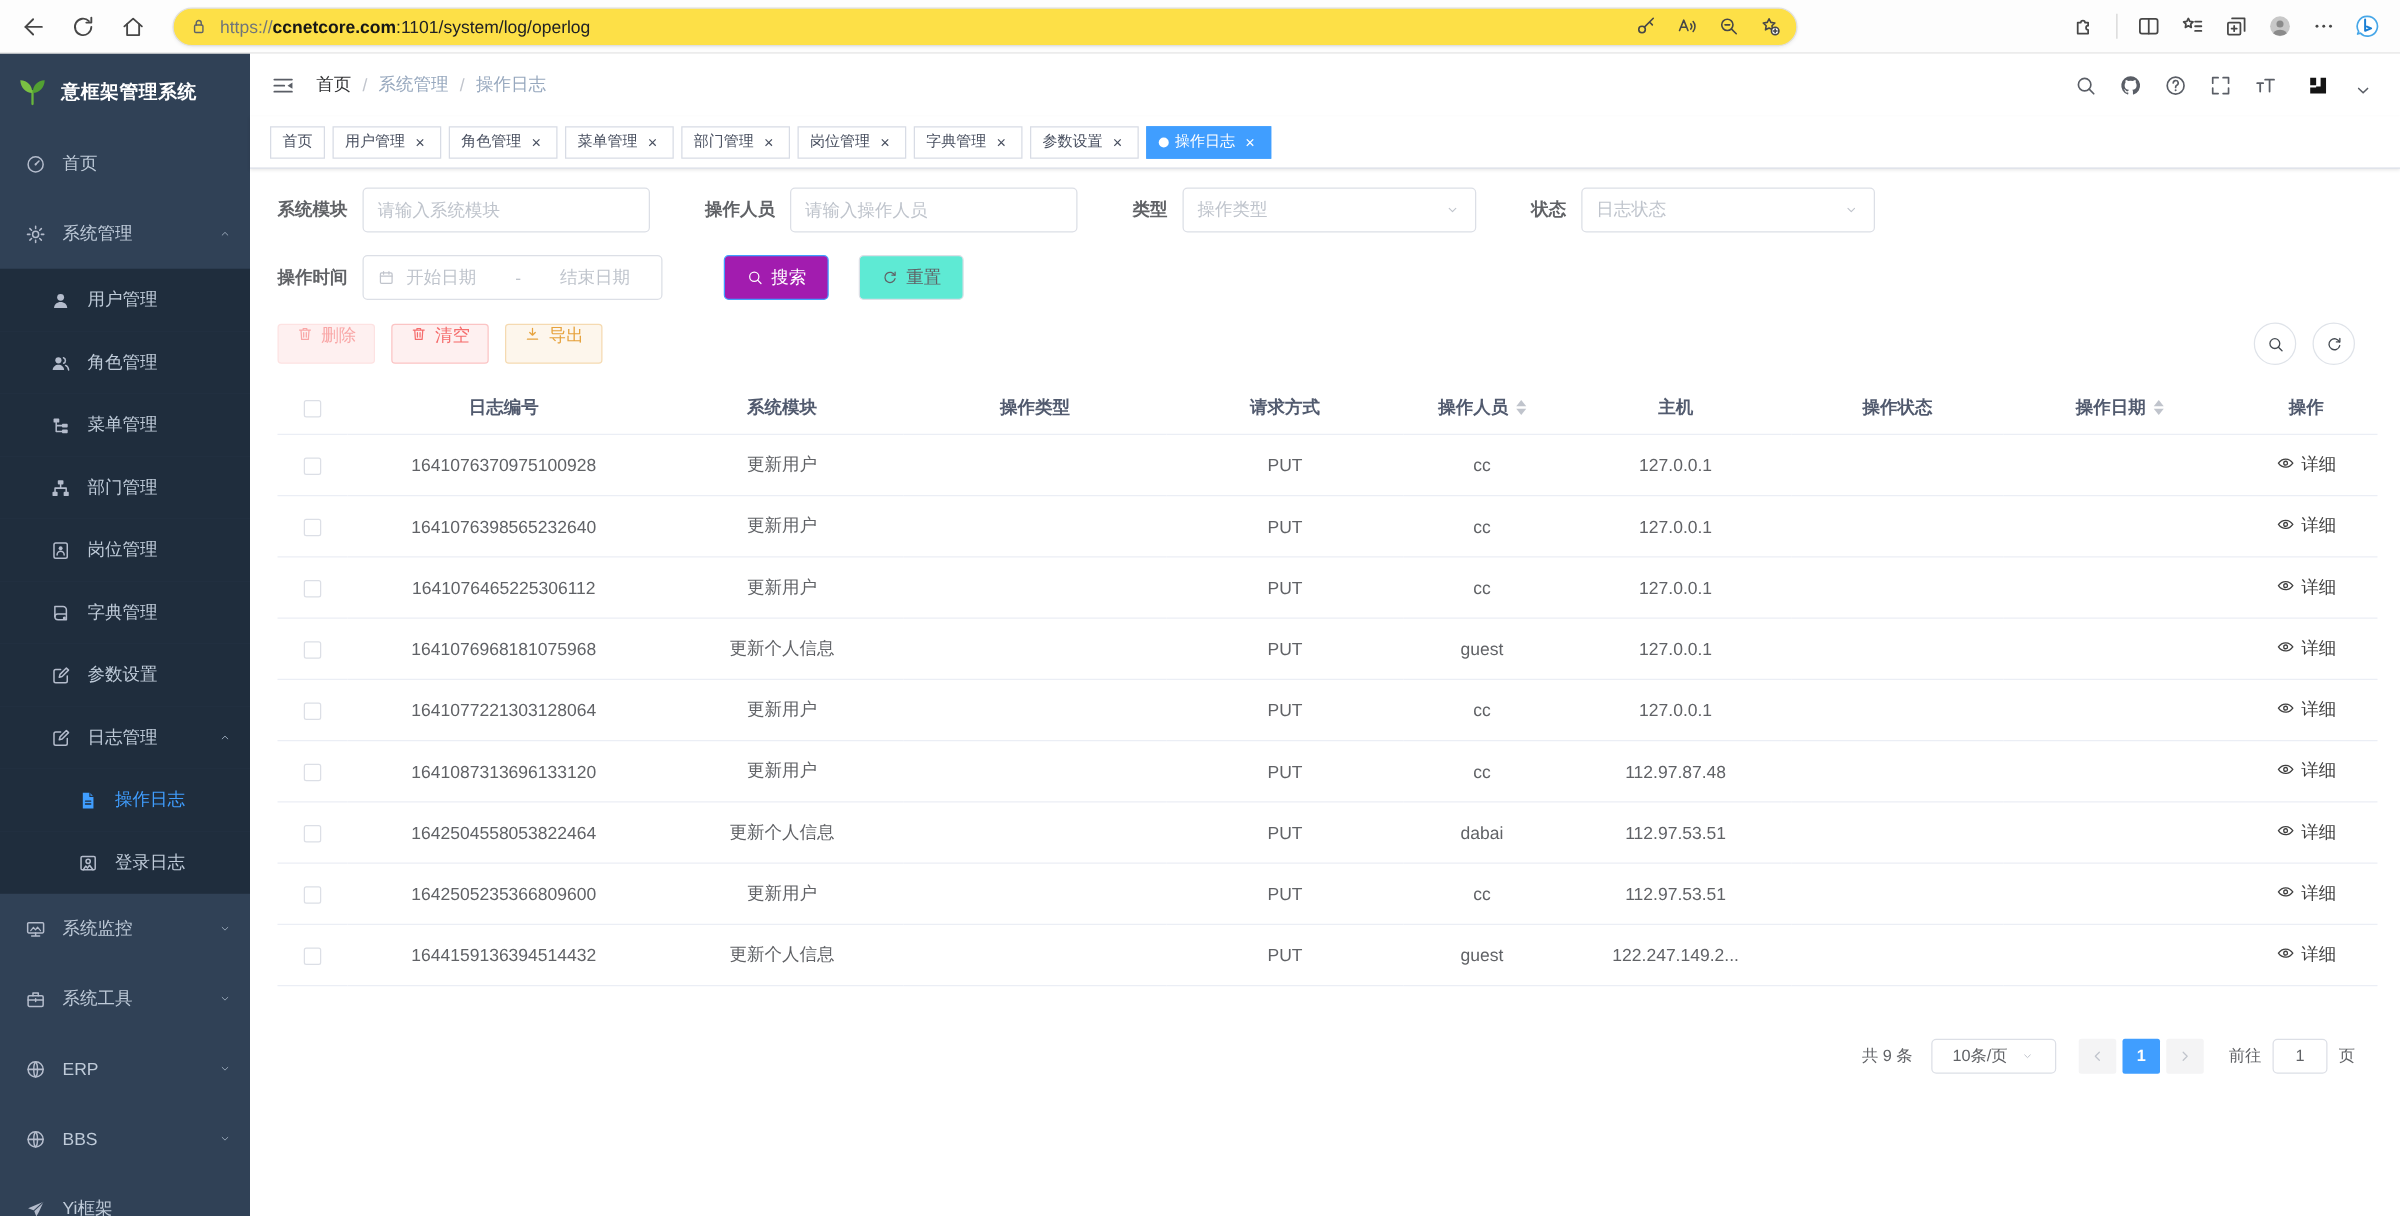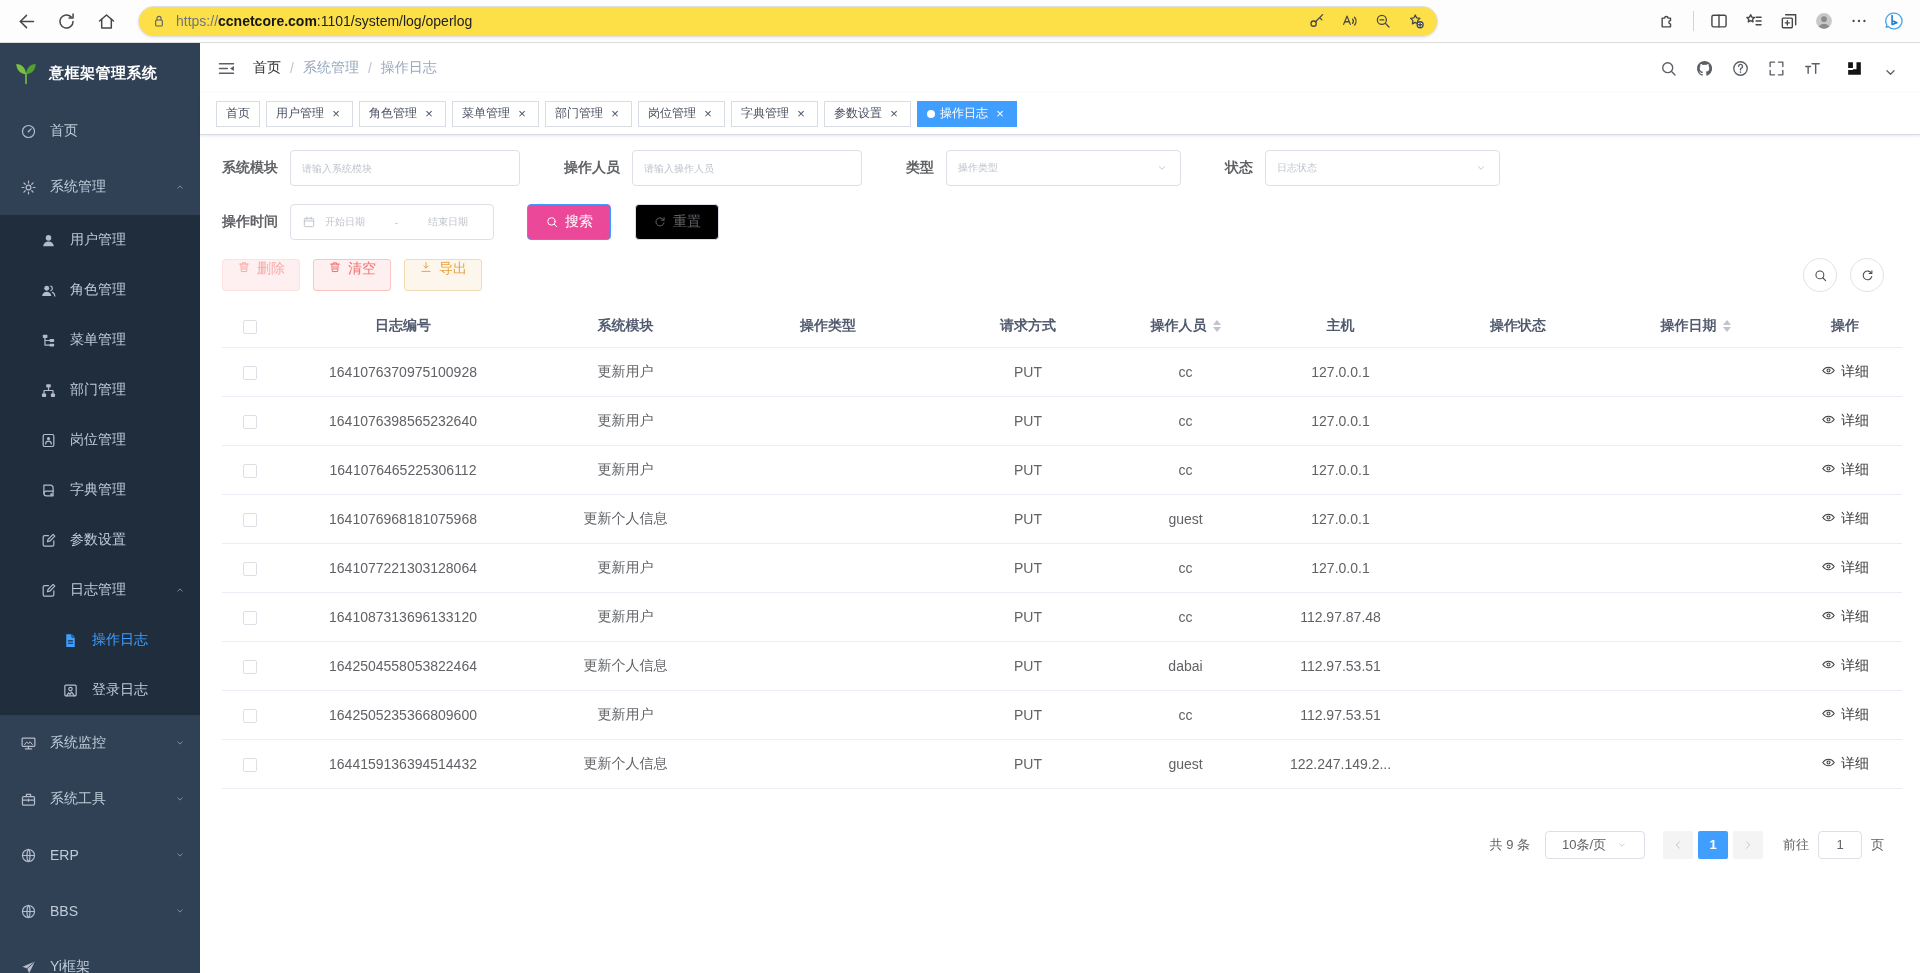--- a/index.html
+++ b/index.html
@@ -62,34 +62,34 @@
 .tag .x{font-size:13px;line-height:13px;width:14px;height:14px;text-align:center;border-radius:50%;color:#495060}
 .tag.active{background:#409eff;border-color:#409eff;color:#fff}
 .tag.active .x{color:#fff}
 
 
 .content{flex:1;padding:15px 36px 0 22px}
 .frow{display:flex;align-items:center;margin-bottom:18px}
 .fitem{display:flex;align-items:center;margin-right:44px}
 .flabel{font-size:14px;font-weight:700;color:#606266;margin-right:12px;white-space:nowrap}
 .finput{height:36px;border:1px solid #dcdfe6;border-radius:4px;background:#fff;display:flex;align-items:center;
-  padding:0 11px;font-size:10px;color:#606266;width:230px}
+  padding:0 11px;font-size:14px;color:#606266;width:230px}
 .finput input{border:none;outline:none;width:100%;font:inherit;color:#606266;background:transparent}
 .finput input::placeholder{color:#bfc4cc}
 .fselect{width:235px;justify-content:space-between;cursor:pointer}
 .fselect .ph{color:#bfc4cc}
 .fselect .icon,.fdate .icon{width:14px;height:14px;color:#c0c4cc}
-.fdate{width:204px;gap:9px}
+.fdate{width:240px;gap:9px}
 .fdate .ph{color:#bfc4cc;white-space:nowrap}
 .fdate .sep{color:#bfc4cc;flex:1;text-align:center}
 
-.btn{height:36px;border-radius:4px;border:1px solid #dcdfe6;background:#000000;display:inline-flex;align-items:center;
+.btn{height:36px;border-radius:4px;border:1px solid #dcdfe6;background:#5eead4;display:inline-flex;align-items:center;
   gap:6px;padding:0 17px;font-size:14px;color:#606266;cursor:pointer}
 .btn .icon{width:14px;height:14px}
-.btn-primary{background:#ec4899;border-color:#409eff;color:#fff;margin-left:33px}
+.btn-primary{background:#a21caf;border-color:#409eff;color:#fff;margin-left:49px}
 .btn-plain{margin-left:24px}
 
 .ops{display:flex;align-items:center;margin:2px 0 13px}
 .opbtn{height:32px;border-radius:3px;display:inline-flex;align-items:flex-start;gap:6px;padding:0 14px;font-size:14px;border:1px solid;cursor:pointer}
 .opbtn .icon{width:14px;height:14px}
 .op-delete{background:#fef0f0;border-color:#fde2e2;color:#f9a7a7;cursor:not-allowed}
 .op-clear{background:#fef0f0;border-color:#fbc4c4;color:#f56c6c;margin-left:13px}
 .op-export{background:#fdf6ec;border-color:#f5dab1;color:#e6a23c;margin-left:13px}
 .circle-btns{margin-left:auto;display:flex;gap:13px}
 .cbtn{width:34px;height:34px;border-radius:50%;border:1px solid #dfe3e9;background:#fff;display:flex;

